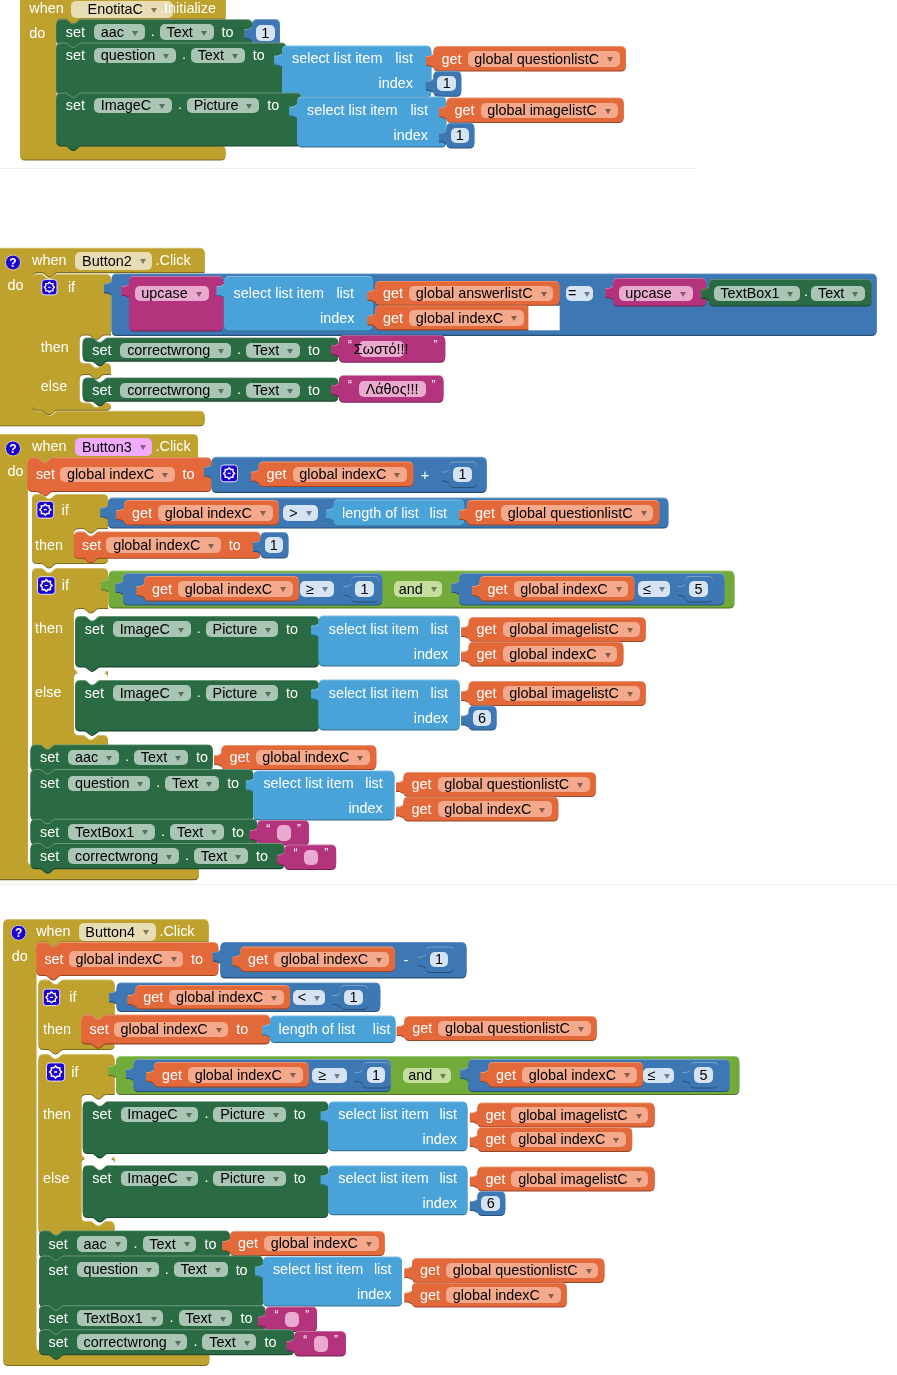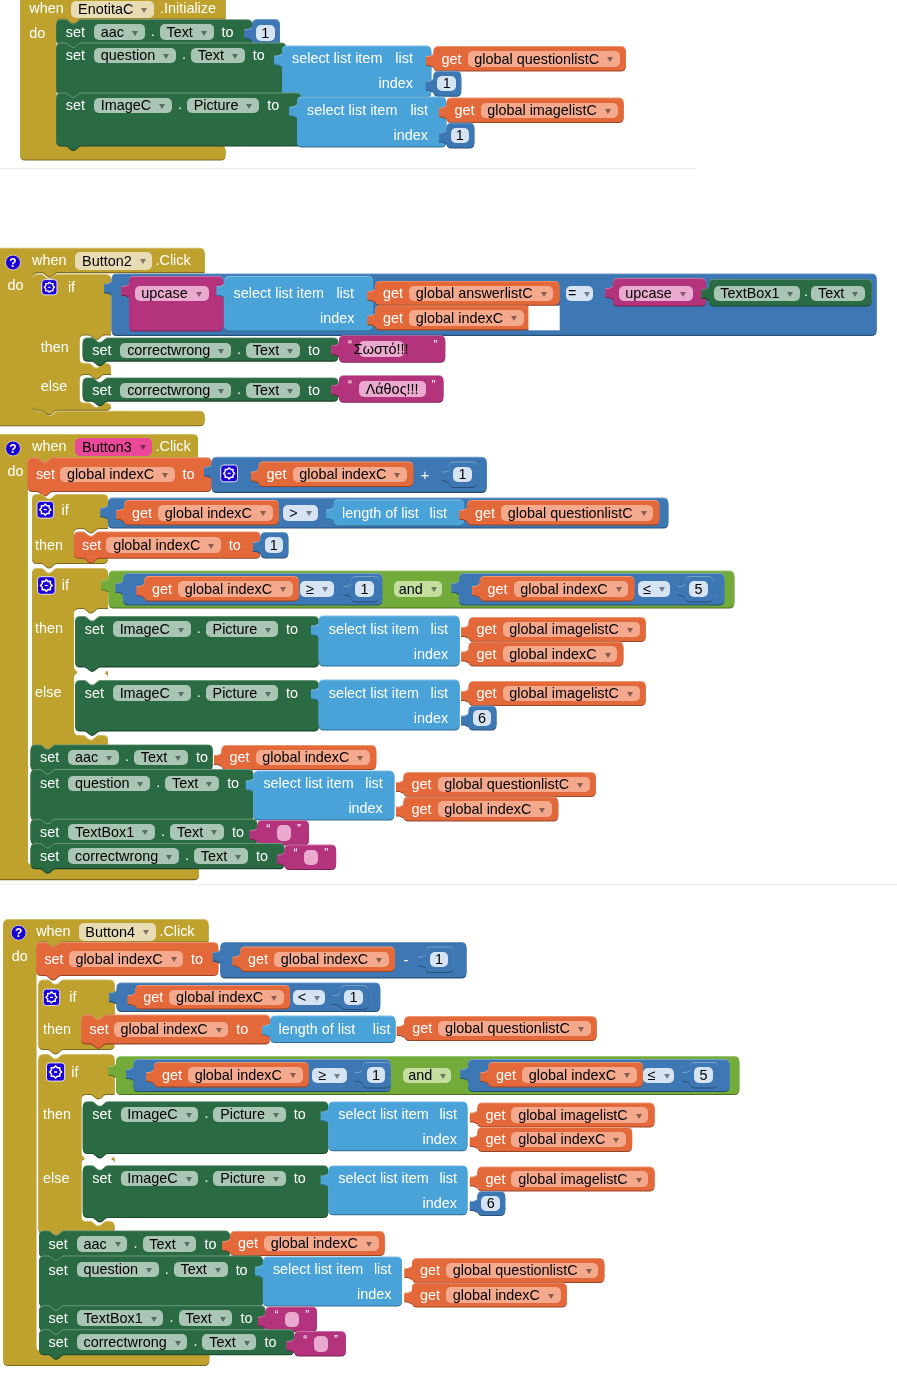--- a/index.html
+++ b/index.html
@@ -344,21 +344,21 @@
 <path d="M44.1 1330.2 L48.1 1330.2 c 2 0 3 1.5 5 3.2 c 2 1.7 4 1.7 6 0 c 2 -1.7 3 -3.2 5 -3.2  L289.2 1330.2 q5 0 5 5 L294.2 1349.2 q0 5 -5 5 L64.1 1354.2 c -2 0 -3 1.5 -5 3.2 c -2 1.7 -4 1.7 -6 0 c -2 -1.7 -3 -3.2 -5 -3.2  L44.1 1354.2 q-5 0 -5 -5 L39.1 1335.2 q0 -5 5 -5 Z" fill="#1b462c" transform="translate(0,1.1)"></path>
 <path d="M44.1 1330.2 L48.1 1330.2 c 2 0 3 1.5 5 3.2 c 2 1.7 4 1.7 6 0 c 2 -1.7 3 -3.2 5 -3.2  L289.2 1330.2 q5 0 5 5 L294.2 1349.2 q0 5 -5 5 L64.1 1354.2 c -2 0 -3 1.5 -5 3.2 c -2 1.7 -4 1.7 -6 0 c -2 -1.7 -3 -3.2 -5 -3.2  L44.1 1354.2 q-5 0 -5 -5 L39.1 1335.2 q0 -5 5 -5 Z" fill="#69977b" transform="translate(0,-0.9)"></path>
 <path d="M44.1 1330.2 L48.1 1330.2 c 2 0 3 1.5 5 3.2 c 2 1.7 4 1.7 6 0 c 2 -1.7 3 -3.2 5 -3.2  L289.2 1330.2 q5 0 5 5 L294.2 1349.2 q0 5 -5 5 L64.1 1354.2 c -2 0 -3 1.5 -5 3.2 c -2 1.7 -4 1.7 -6 0 c -2 -1.7 -3 -3.2 -5 -3.2  L44.1 1354.2 q-5 0 -5 -5 L39.1 1335.2 q0 -5 5 -5 Z" fill="#2a6b43"></path>
 <path d="M299.2 1332 L340.8 1332 q5 0 5 5 L345.8 1350.5 q0 5 -5 5 L299.2 1355.5 q-5 0 -5 -5 L294.2 1352 l-4 -2 l-3.5 0 l0 -8 l3.5 0 l4 -2  L294.2 1337 q0 -5 5 -5 Z" fill="#762152" transform="translate(0,1.1)"></path>
 <path d="M299.2 1332 L340.8 1332 q5 0 5 5 L345.8 1350.5 q0 5 -5 5 L299.2 1355.5 q-5 0 -5 -5 L294.2 1352 l-4 -2 l-3.5 0 l0 -8 l3.5 0 l4 -2  L294.2 1337 q0 -5 5 -5 Z" fill="#ca70a4" transform="translate(0,-0.9)"></path>
 <path d="M299.2 1332 L340.8 1332 q5 0 5 5 L345.8 1350.5 q0 5 -5 5 L299.2 1355.5 q-5 0 -5 -5 L294.2 1352 l-4 -2 l-3.5 0 l0 -8 l3.5 0 l4 -2  L294.2 1337 q0 -5 5 -5 Z" fill="#b4337d"></path>
 </svg>
 <div class="sep" style="left:0px;top:168px;width:696px"></div>
 <div class="sep" style="left:0px;top:884px;width:897px"></div>
 <div class="lbl" style="left:29.3px;top:1.4px;">when</div>
-<div class="fld" style="left:71.2px;top:0.6px;width:83px;height:17.5px;background:#e8dcb5">
+<div class="fld" style="left:71.2px;top:0.6px;width:102px;height:17.5px;background:#e8dcb5">
       <span>EnotitaC</span>
       <span class="car"></span>
     </div>
 <div class="lbl" style="left:160px;top:1.4px;">.Initialize</div>
 <div class="lbl" style="left:29.3px;top:25.8px;">do</div>
 <div class="lbl" style="left:65.8px;top:24.9px;">set</div>
 <div class="fld" style="left:94px;top:24.35px;width:50.7px;height:15.5px;background:#a9c5b4">
       <span>aac</span>
       <span class="car"></span>
     </div>
@@ -477,21 +477,21 @@
 <div class="fld" style="left:246.09px;top:382.55px;width:53.91px;height:15.5px;background:#a9c5b4">
       <span>Text</span>
       <span class="car"></span>
     </div>
 <div class="lbl" style="left:308px;top:383.1px;">to</div>
 <div class="lbl" style="left:347.9px;top:378.7px;font-size:12px;">“</div>
 <div class="val" style="left:358.7px;top:381.15px;width:66.88px;height:15.5px;background:#eaa9ce">Λάθος!!!</div>
 <div class="lbl" style="left:431.58px;top:378.7px;font-size:12px;">”</div>
 <div class="lbl" style="left:5px;top:442.5px;width:16px;text-align:center;font-size:12px;font-weight:bold">?</div>
 <div class="lbl" style="left:32.1px;top:439.2px;">when</div>
-<div class="fld" style="left:75.3px;top:438px;width:77.11px;height:17.5px;background:#ec4899">
+<div class="fld" style="left:75.3px;top:438px;width:77.11px;height:17.5px;background:#f0abfc">
       <span>Button3</span>
       <span class="car"></span>
     </div>
 <div class="lbl" style="left:155.5px;top:439.2px;">.Click</div>
 <div class="lbl" style="left:7.4px;top:463.8px;">do</div>
 <div class="lbl" style="left:35.9px;top:467.4px;">set</div>
 <div class="fld" style="left:60.2px;top:466.85px;width:114.7px;height:15.5px;background:#f4a98d">
       <span>global indexC</span>
       <span class="car"></span>
     </div>

